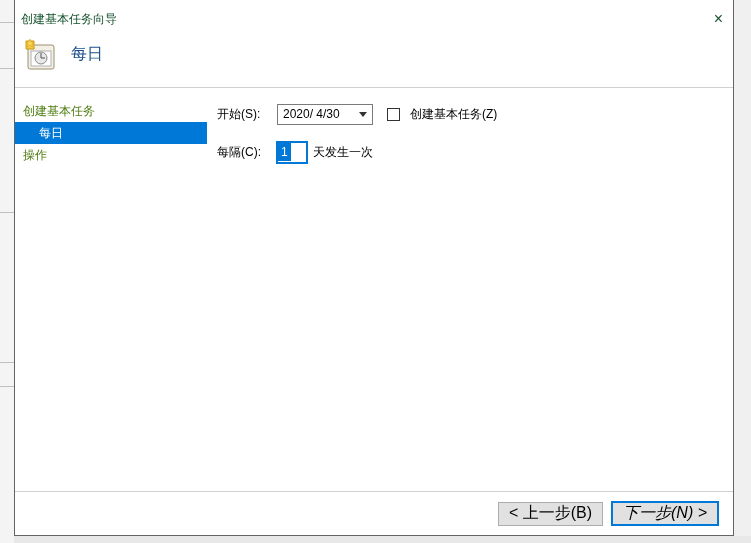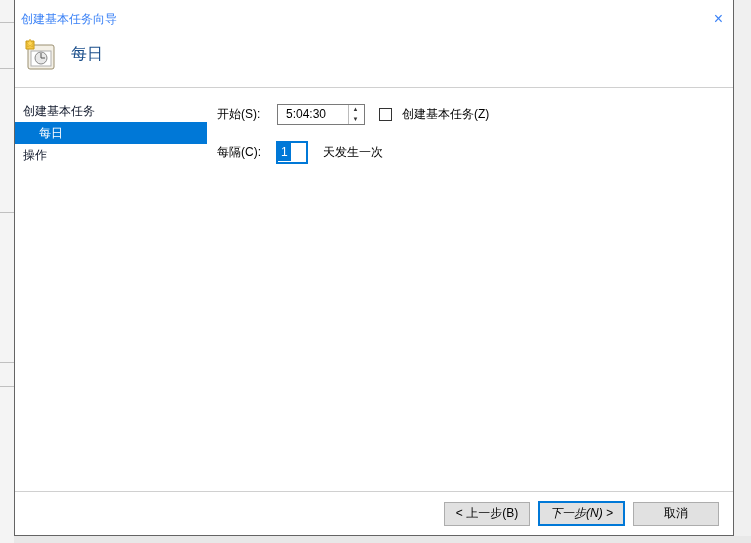--- a/index.html
+++ b/index.html
@@ -29,21 +29,21 @@
     border: 1px solid #646464;
     border-top: none;
     z-index: 2;
   }
   .titlebar {
     height: 22px;
     display: flex;
     align-items: center;
     justify-content: space-between;
     padding: 16px 4px 0 6px;
-    color: #3b82f6;
+    color: #14532d;
     font-size: 12px;
   }
   .close-x {
     font-size: 16px;
     font-family: Arial, sans-serif;
     padding: 0 6px;
     line-height: 16px;
     cursor: default;
   }
   .header {
@@ -68,21 +68,21 @@
     display: flex;
   }
   .sidebar {
     width: 192px;
     padding-top: 6px;
   }
   .side-item {
     height: 22px;
     line-height: 22px;
     padding-left: 8px;
-    color: #0f172a;
+    color: #4d7c0f;
     cursor: default;
   }
   .side-item.indent { padding-left: 24px; }
   .side-item.selected {
     background: #0078d7;
     color: #ffffff;
   }
   .form {
     flex: 1;
     padding-top: 8px;
@@ -140,39 +140,39 @@
     font-size: 12px;
     background:#fff;
   }
   .num-input .sel {
     display:inline-block;
     background:#0078d7;
     color:#fff;
     padding: 2px 3px;
     margin: 0;
   }
-  .after-text { margin-left: 10px; }
+  .after-text { }
   .footer {
     position: absolute;
     left: 0; right: 0; bottom: 0;
     height: 44px;
     border-top: 1px solid #d0d0d0;
     display: flex;
     align-items: center;
     justify-content: flex-end;
     padding-right: 14px;
     gap: 8px;
     background: #fff;
   }
   .btn {
     min-width: 86px;
     height: 24px;
     border: 1px solid #adadad;
     background: #e1e1e1;
-    font-size: 12px;
+    font-size: 16px;
     font-family: inherit;
     padding: 0 10px;
     cursor: default;
   }
   .btn.primary {
     border: 2px solid #0078d7;
     background: #e1e1e1;
     height: 25px;
     font-style: italic;
   }
@@ -226,38 +226,38 @@
   <div class="content">
     <div class="sidebar">
       <div class="side-item">创建基本任务</div>
       <div class="side-item indent selected">每日</div>
       <div class="side-item">操作</div>
     </div>
 
     <div class="form">
       <div class="row">
         <span class="lbl">开始(S):</span>
-        <span class="combo time-combo">
-          <span>5:04:30</span>
-          <span class="spinner">
-            <div>▲</div>
-            <div>▼</div>
+        <span class="combo date-combo">
+          <span>2020/ 4/30</span>
+          <span class="arrow">
+            <svg width="8" height="5">
+                <polygon points="0,0 8,0 4,5" fill="#333"></polygon>
+              </svg>
           </span>
         </span>
         <span class="checkbox"></span>
         <span>创建基本任务(Z)</span>
       </div>
 
       <div class="row">
         <span class="lbl">每隔(C):</span>
         <span class="num-input"><span class="sel">1</span></span>
         <span class="after-text">天发生一次</span>
       </div>
     </div>
   </div>
 
   <div class="footer">
     <button class="btn">&lt; 上一步(B)</button>
     <button class="btn primary">下一步(N) &gt;</button>
-    <button class="btn">取消</button>
   </div>
 
 </div>
 
 </body></html>

